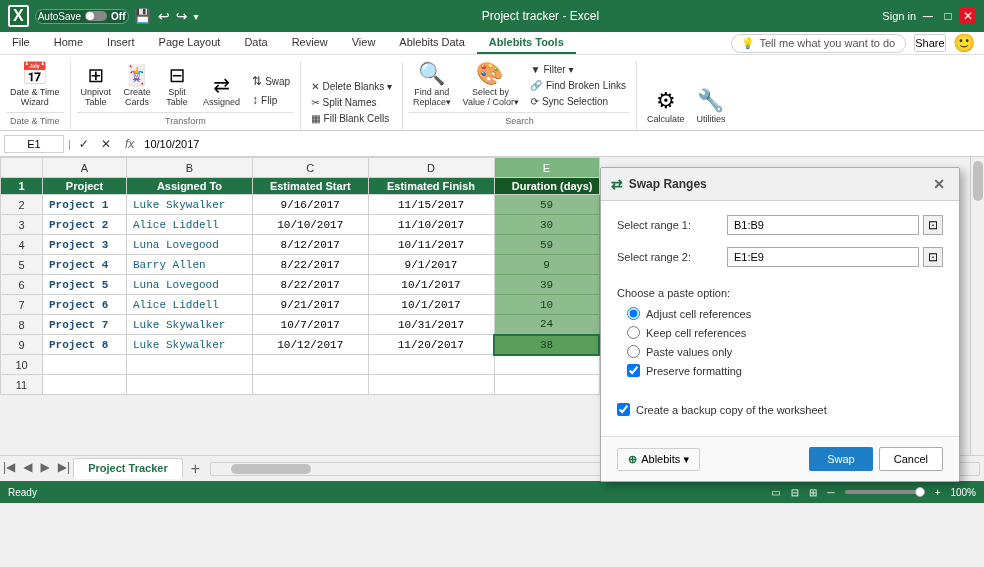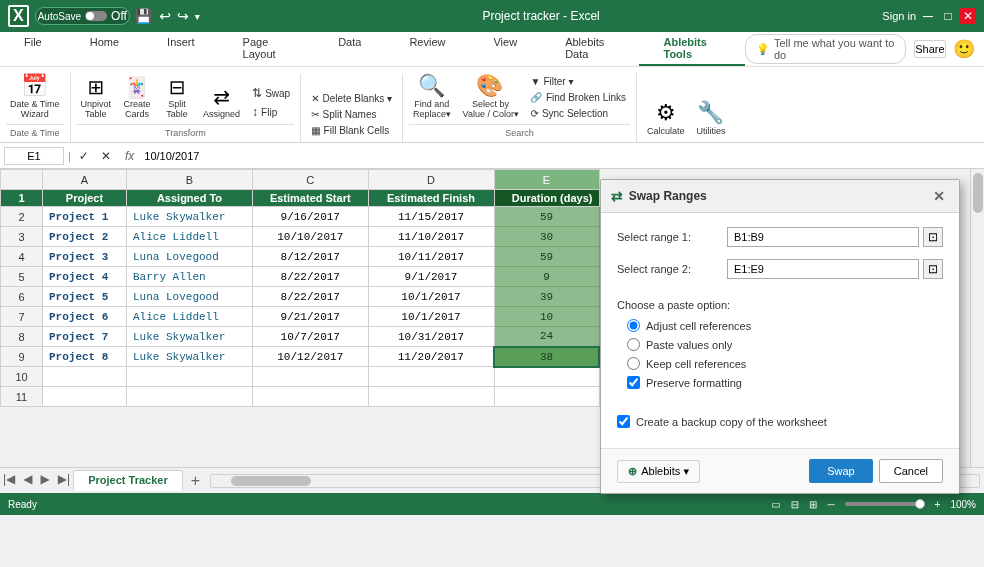--- a/index.html
+++ b/index.html
@@ -238,42 +238,42 @@
     
     .ribbon-area {
       background: white;
     }
     .ribbon-tabs-row {
       display: flex;
       align-items: stretch;
       background: white;
     }
     .rtab {
-      padding: 4px 24px;
+      padding: 4px 12px;
       font-size: 11px;
       cursor: pointer;
       color: #333;
       border-bottom: 2px solid transparent;
     }
     .rtab.active { color: #217346; border-bottom: 2px solid #217346; font-weight: 600; background: white; }
     .sign-in-btn { font-size: 11px; color: #333; cursor: pointer; }
     .share-btn { font-size: 11px; border: 1px solid #d0d0d0; padding: 2px 0; border-radius: 2px; cursor: pointer; }
 
     .col-e-header { background: #7db580 !important; color: white !important; font-weight: 600; }
   </style>
 </head>
 <body>
 
 <div class="title-bar">
   <div class="title-bar-left">
     <span style="font-size:16px; font-weight:bold; background:#1d6a38; border:2px solid white; padding:0 3px; border-radius:2px; color:white;">X</span>
     <div class="autosave-pill">
       <span>AutoSave</span>
       <span class="toggle-off"></span>
-      <span style="font-size:12px;">Off</span>
+      <span style="font-size:10px;font-weight:bold;">Off</span>
     </div>
     <span style="font-size:14px; color:white; cursor:pointer;">💾</span>
     <span style="font-size:14px; cursor:pointer; color:white;">↩</span>
     <span style="font-size:14px; cursor:pointer; color:white;">↪</span>
     <span style="color:white; font-size:10px; cursor:pointer;">▾</span>
   </div>
   <div class="title-bar-center" style="color:white; font-size:12px;">Project tracker - Excel</div>
   <div class="title-bar-right">
     <span class="sign-in-btn" style="color:white;">Sign in</span>
     <div class="title-btn" style="font-size:14px;">─</div>
@@ -565,25 +565,25 @@
       <div style="height:8px;"></div>
       <div class="dialog-section-label">Choose a paste option:</div>
 
       <div class="radio-group">
         <label class="radio-item">
           <input type="radio" name="paste_opt" checked="" style="">
           <span>Adjust cell references</span>
         </label>
         <label class="radio-item">
           <input type="radio" name="paste_opt" style="">
-          <span>Paste values only</span>
+          <span>Keep cell references</span>
         </label>
         <label class="radio-item">
           <input type="radio" name="paste_opt" style="">
-          <span>Keep cell references</span>
+          <span>Paste values only</span>
         </label>
         <label class="check-item">
           <input type="checkbox" checked="" style="">
           <span>Preserve formatting</span>
         </label>
       </div>
 
       <div style="height:8px;"></div>
       <label class="check-item">
         <input type="checkbox" checked="" style="">

